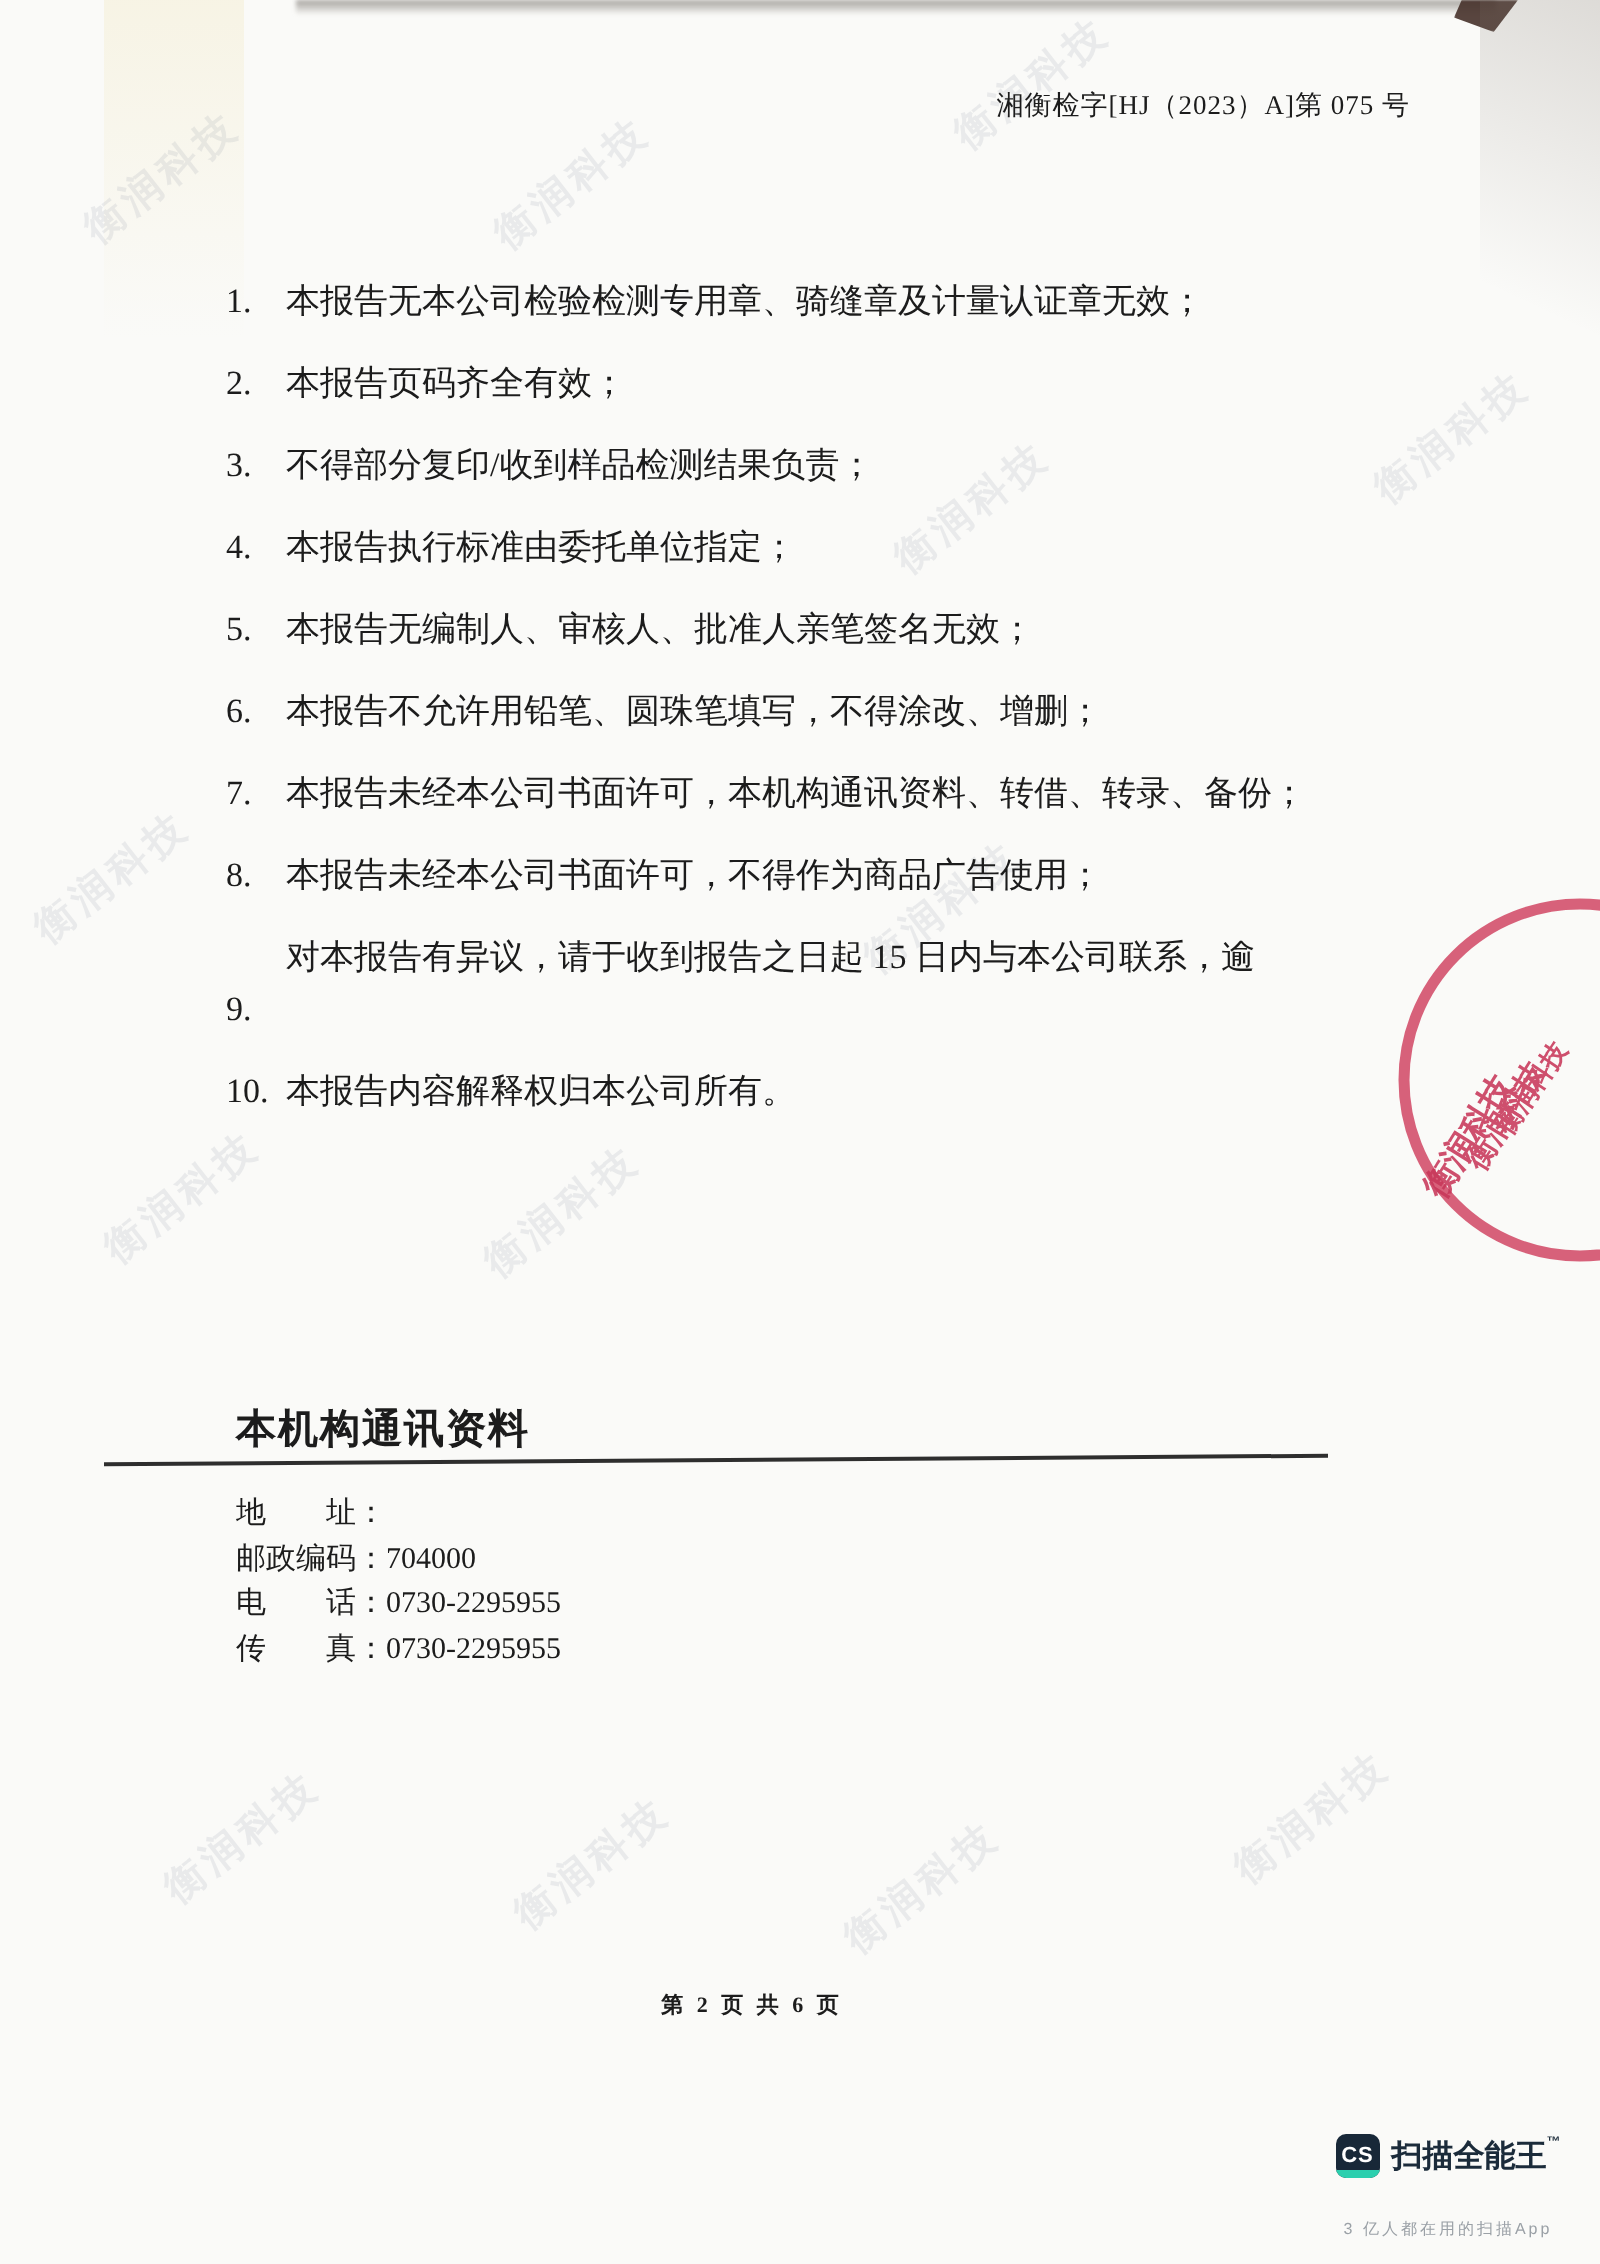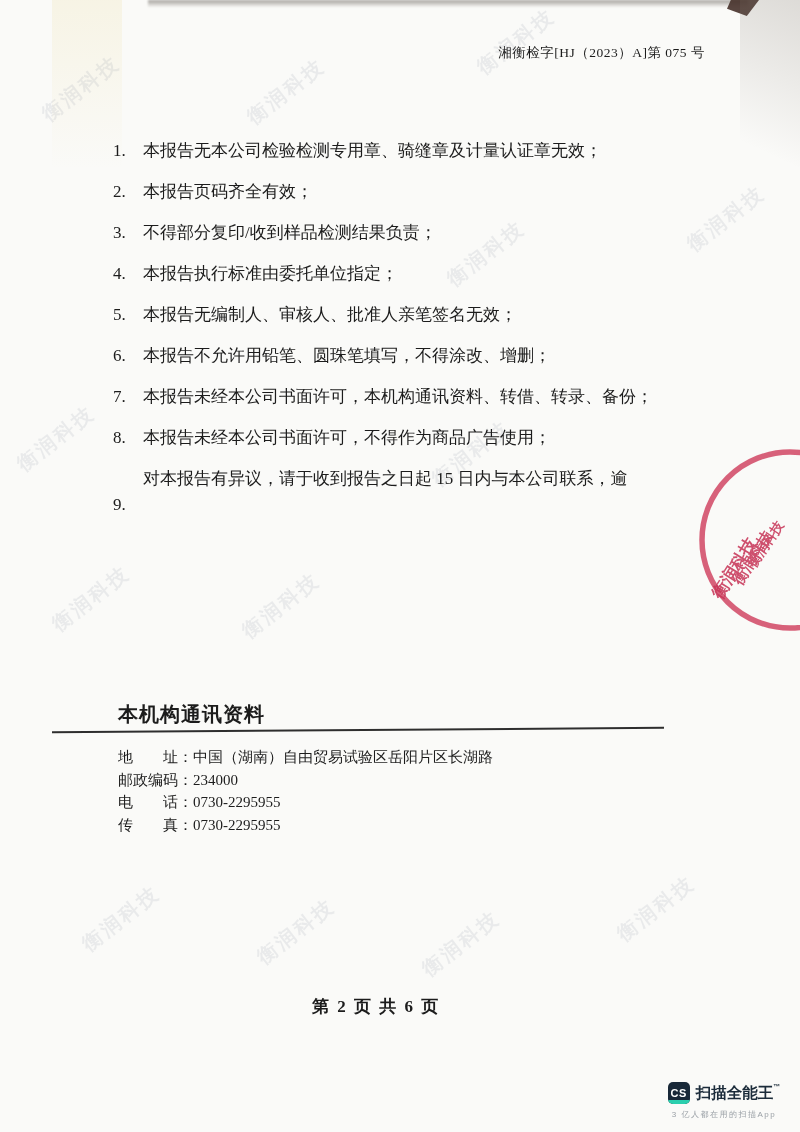--- a/index.html
+++ b/index.html
@@ -75,28 +75,28 @@
   .contact-rows{
     position:absolute;left:118px;top:746px;width:520px;
     font-size:15px;line-height:22.5px;
   }
   .contact-row{display:flex;}
   .contact-label{white-space:pre;}
   .contact-value{white-space:pre;}
   
   .page-footer{
     position:absolute;left:0;top:995px;width:752px;text-align:center;
-    font-size:17px;font-weight:bold;letter-spacing:2px;
+    font-size:11px;font-weight:bold;letter-spacing:2px;
   }
   
   .seal-wrap{position:absolute;left:695px;top:448px;width:105px;height:190px;overflow:hidden;}
   
   .cs-badge{
     position:absolute;right:20px;bottom:12px;width:112px;
-    display:flex;flex-direction:column;align-items:center;gap:5px;
+    display:flex;flex-direction:column;align-items:center;gap:20px;
     font-family:"Liberation Sans","DejaVu Sans",sans-serif;
   }
   .cs-top{display:flex;align-items:center;gap:6px;}
   .cs-icon{
     width:22px;height:22px;border-radius:5px;background:#182838;
     position:relative;display:flex;align-items:center;justify-content:center;
     color:#fff;font-size:11px;font-weight:bold;letter-spacing:.5px;
     overflow:hidden;flex-shrink:0;
   }
   .cs-icon-teal{position:absolute;left:0;right:0;bottom:0;height:4px;background:#2bcfae;}
@@ -162,32 +162,35 @@
     <div class="list-item">
       <span class="item-num">8.</span>
       <span class="item-text">本报告未经本公司书面许可，不得作为商品广告使用；</span>
     </div>
     <div class="list-item-9">
       <span class="item-num">9.</span>
       <span class="item9-lines">
         <span class="item-text">对本报告有异议，请于收到报告之日起 15 日内与本公司联系，逾</span>
       </span>
     </div>
+    <div class="list-item">
+      <span class="item-num">10.</span>
+      <span class="item-text">本报告内容解释权归本公司所有。</span>
+    </div>
   </div>
 
   <div class="contact-heading">本机构通讯资料</div>
   <div class="contact-divider"></div>
   <div class="contact-rows">
     <div class="contact-row">
       <span class="contact-label">地　　址：</span>
-      <span class="contact-value">中国（湖南）自由贸易试验区岳阳片区长湖路</span>
     </div>
     <div class="contact-row">
       <span class="contact-label">邮政编码：</span>
-      <span class="contact-value">234000</span>
+      <span class="contact-value">704000</span>
     </div>
     <div class="contact-row">
       <span class="contact-label">电　　话：</span>
       <span class="contact-value">0730-2295955</span>
     </div>
     <div class="contact-row">
       <span class="contact-label">传　　真：</span>
       <span class="contact-value">0730-2295955</span>
     </div>
   </div>

